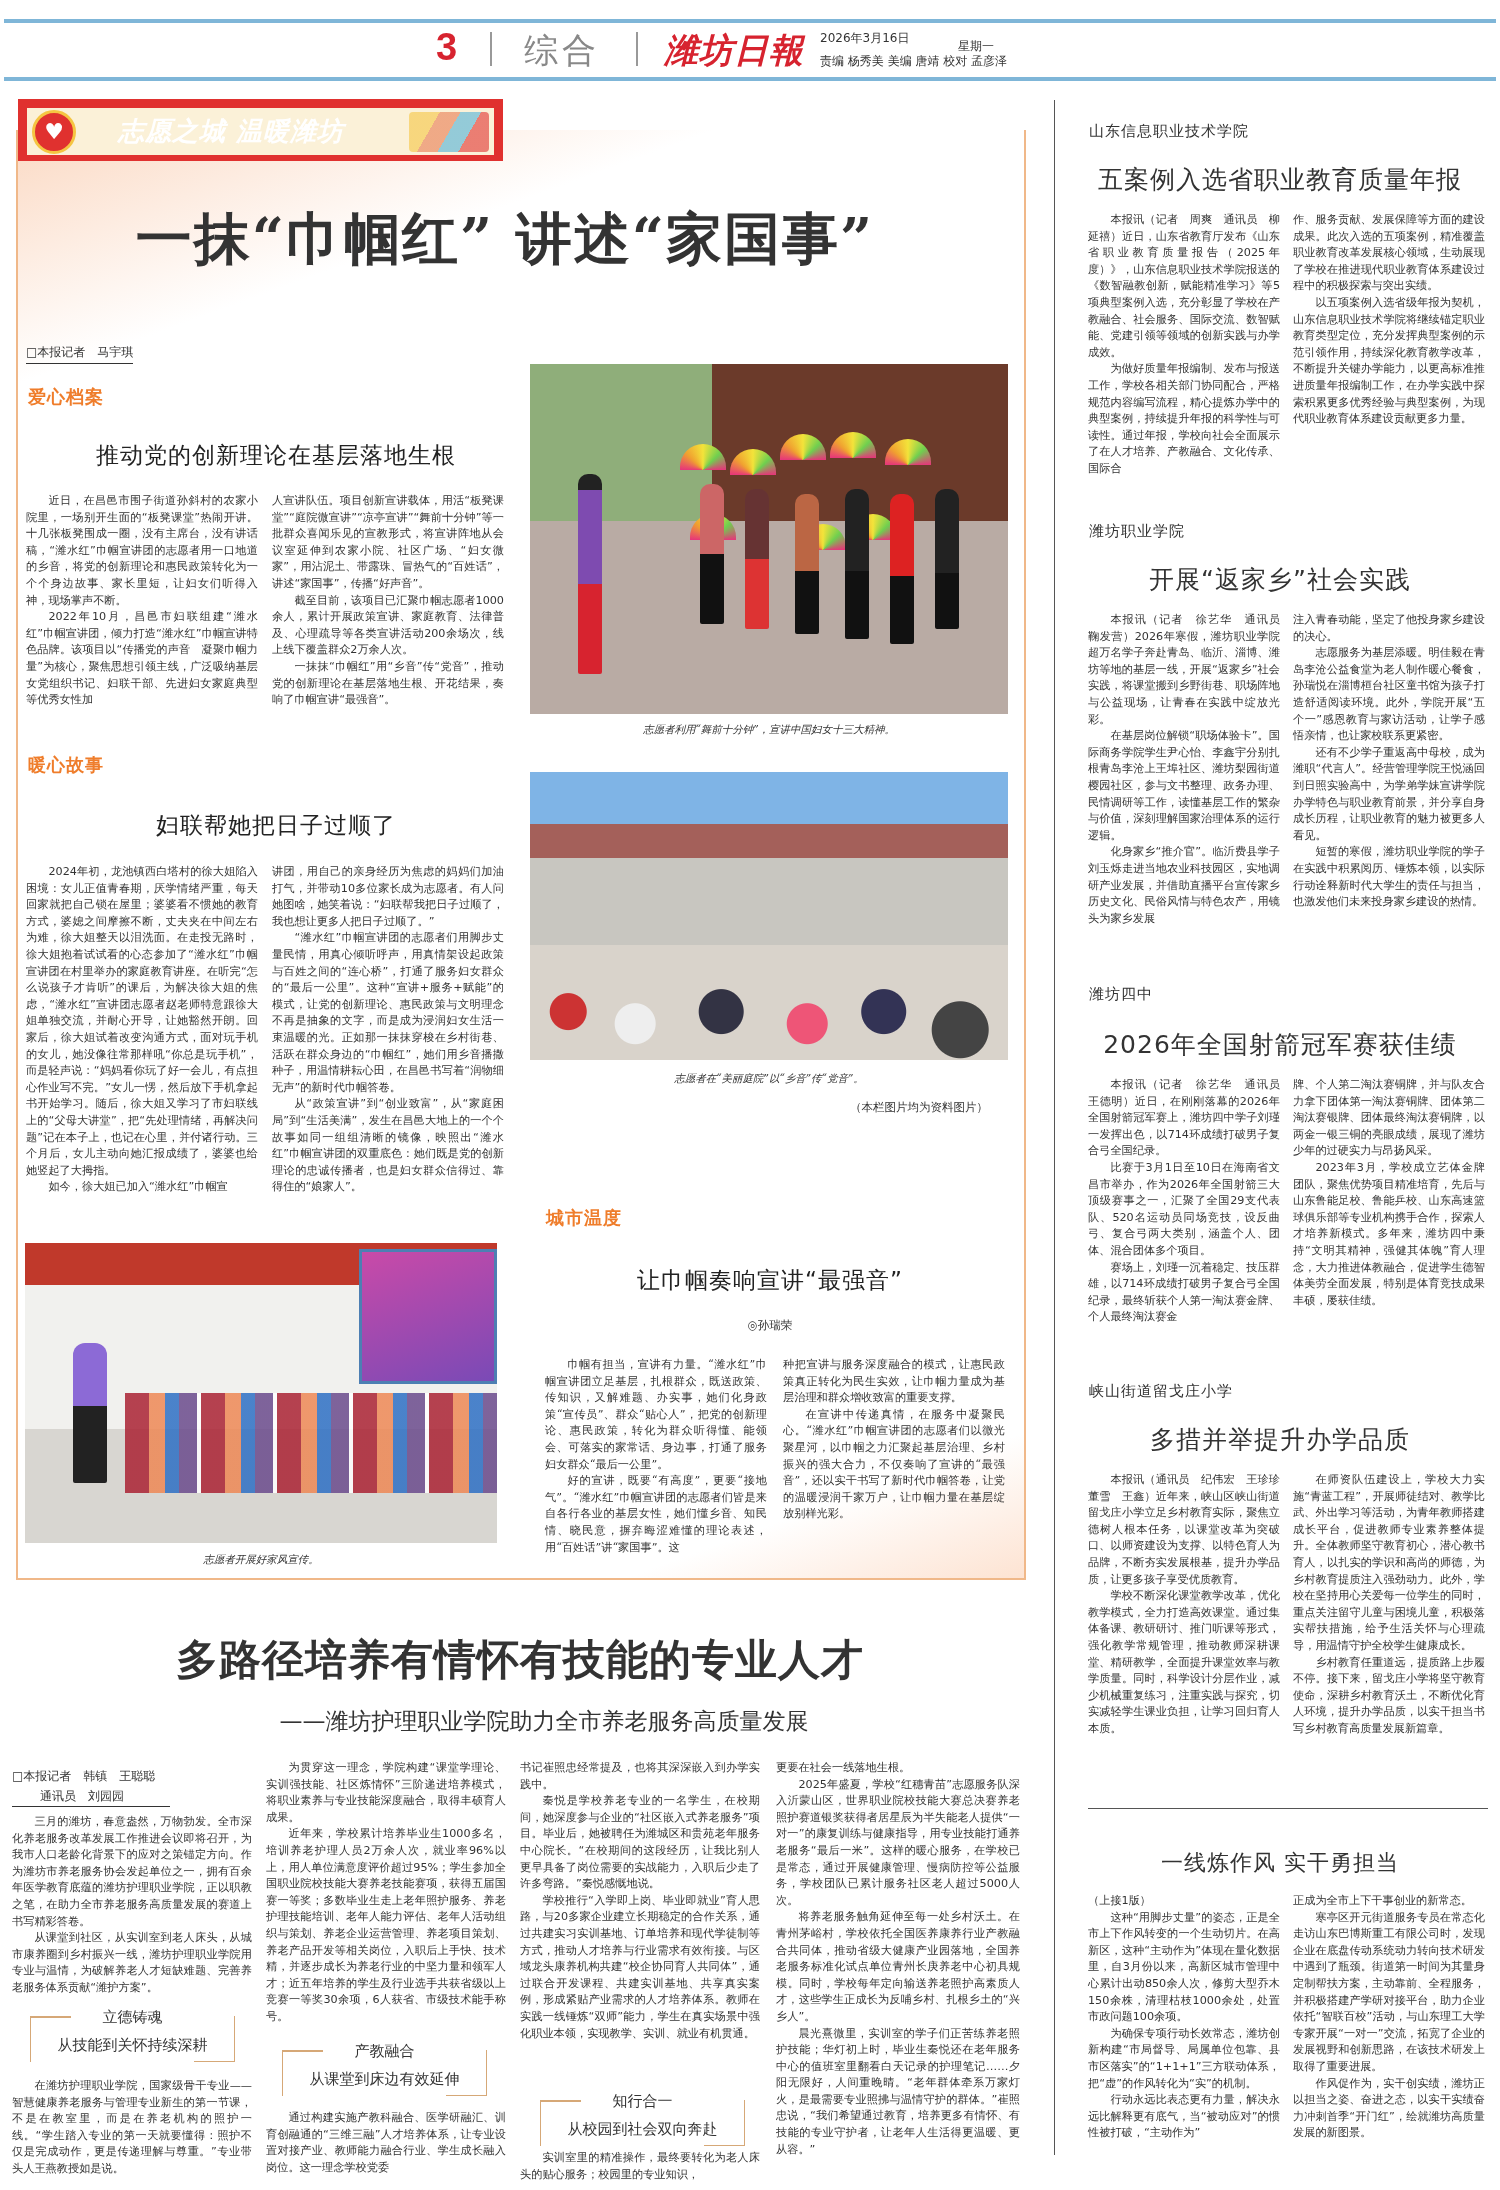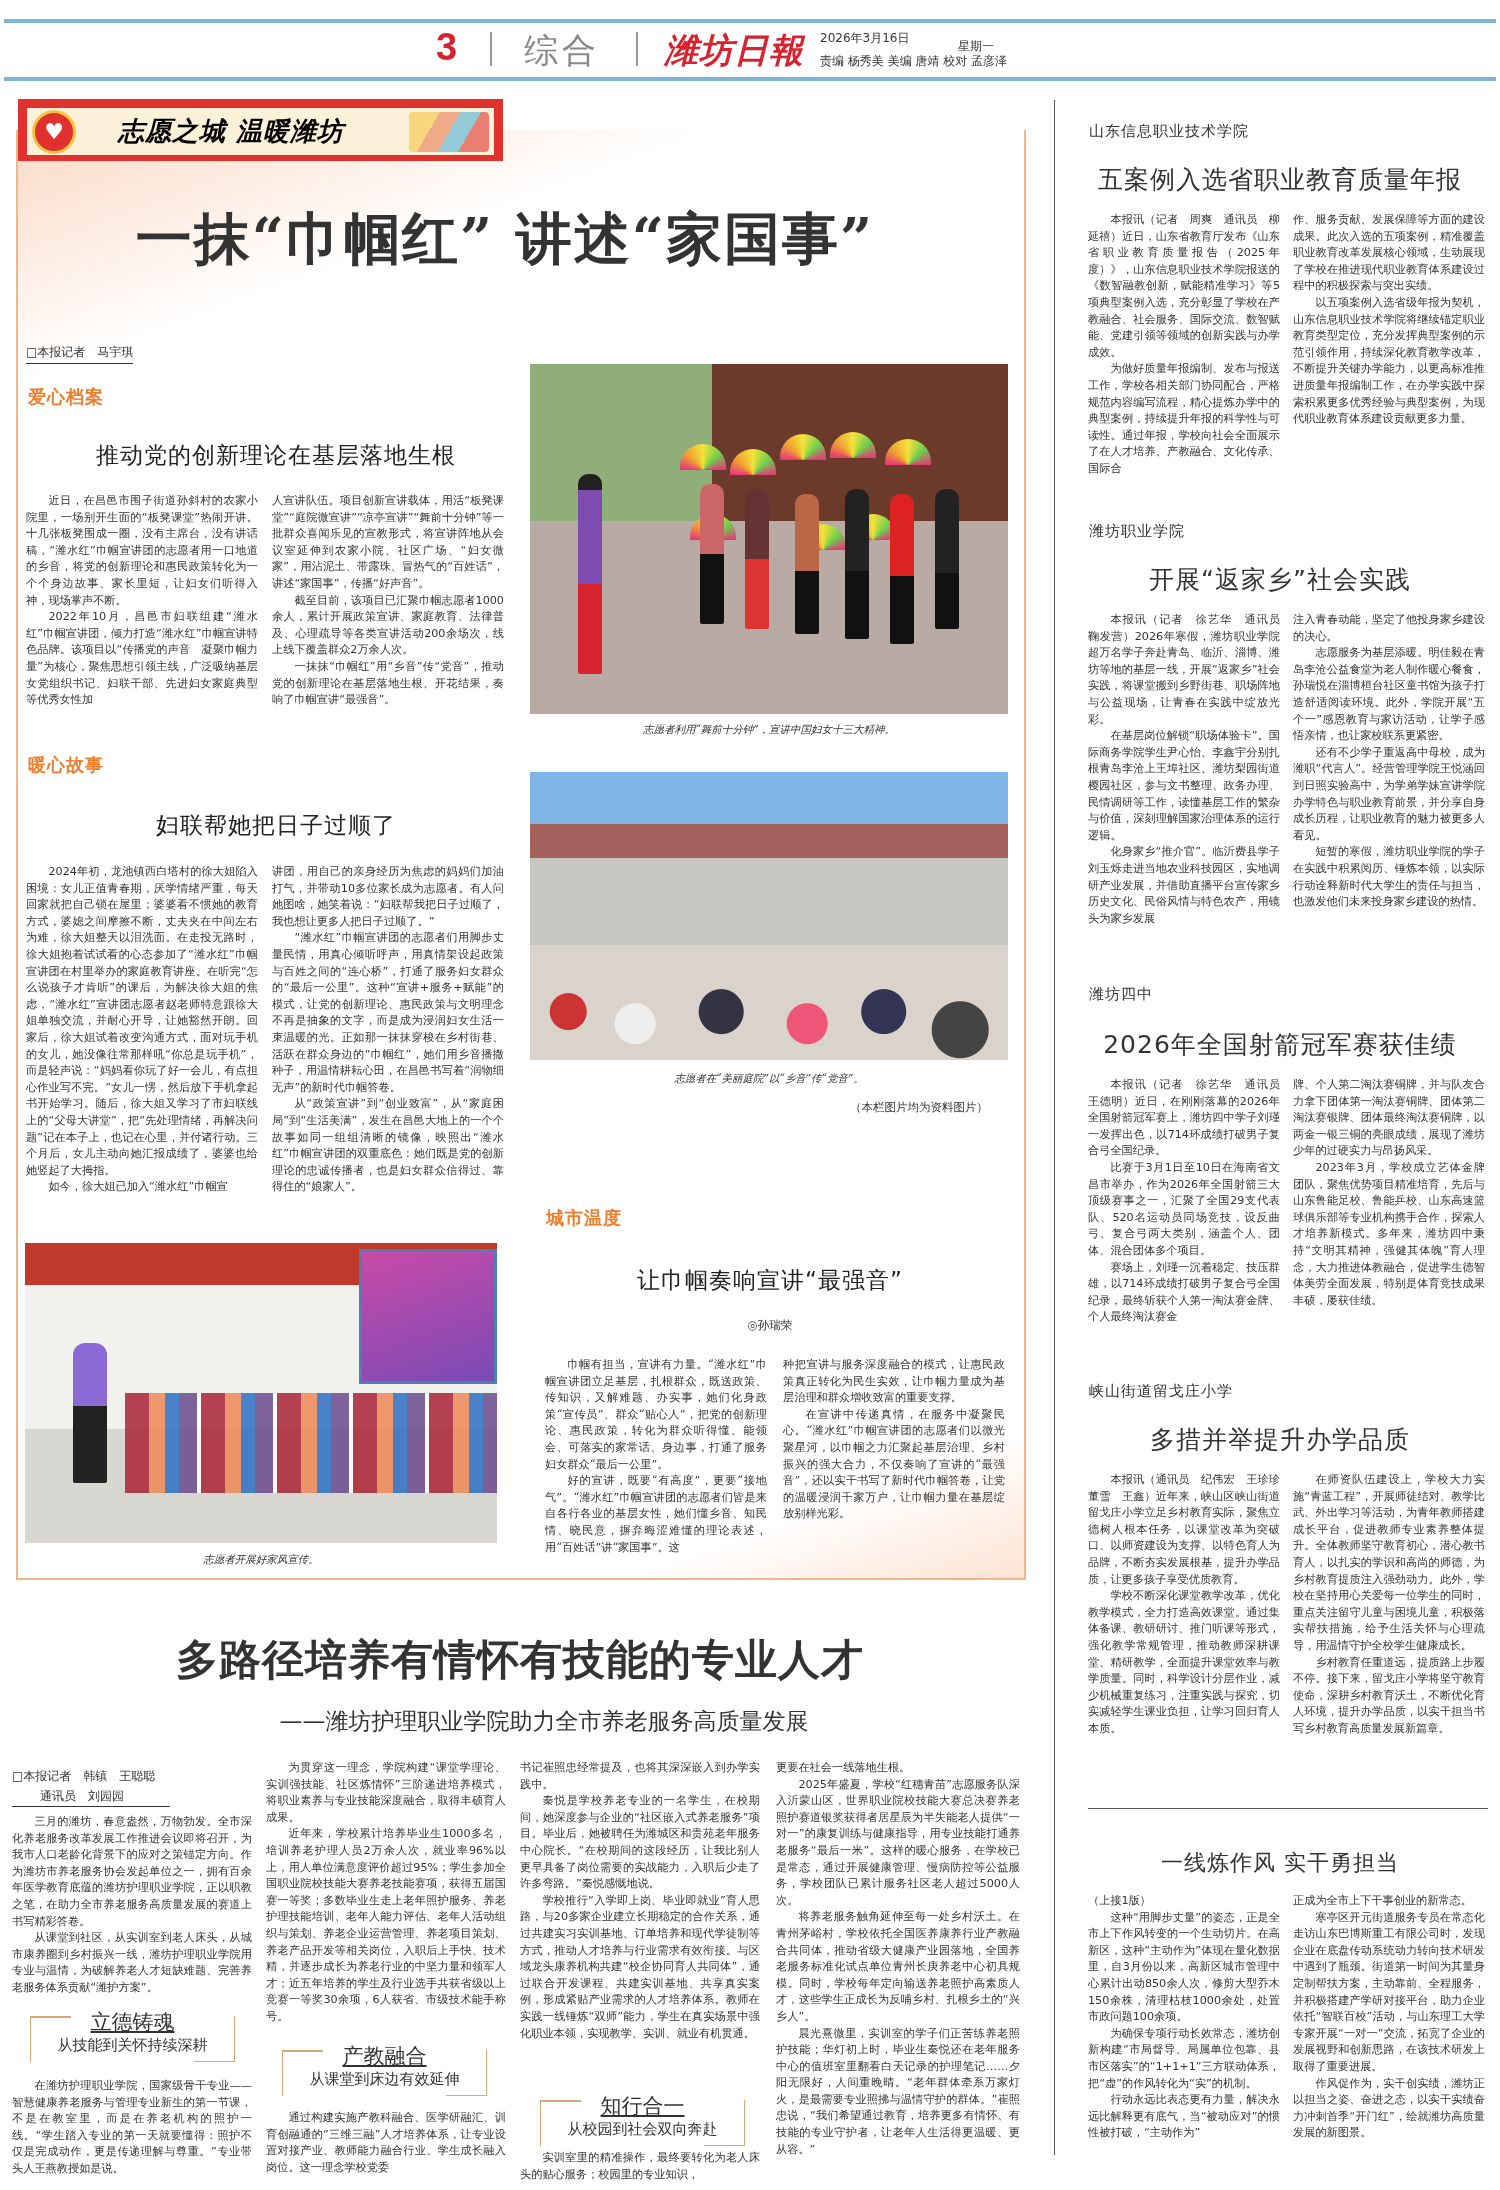--- a/index.html
+++ b/index.html
@@ -18,21 +18,21 @@
   .mast .date { position: absolute; left: 820px; top: 4px; font-size: 12px; color: #333; }
   .mast .weekday { position: absolute; left: 958px; top: 12px; font-size: 12px; color: #333; }
   .mast .editors { position: absolute; left: 820px; top: 27px; font-size: 12px; color: #333; }
 
   
   .feature { position: absolute; left: 16px; top: 130px; width: 1010px; height: 1450px; border: 2px solid #f0b889; border-top: none;
     background: linear-gradient(160deg, #fbd9c3 0%, #fff 14%, #fff 92%, #fde3d2 100%); }
   .banner { position: absolute; left: 18px; top: 99px; width: 485px; height: 62px; background: #e0312f; border-top: 3px double #e0312f; }
   .banner .inner { position: absolute; left: 9px; top: 6px; right: 9px; bottom: 6px; background: #fbf1d8; }
   .banner .heart { position: absolute; left: 14px; top: 8px; width: 44px; height: 44px; border-radius: 50%; background: #e0312f; border: 3px solid #f5c542; color: #fff; font-size: 22px; text-align: center; line-height: 38px; }
-  .banner .title { position: absolute; left: 100px; top: 12px; font: italic bold 26px "DejaVu Sans", sans-serif; color: #000000; letter-spacing: 1px; }
+  .banner .title { position: absolute; left: 100px; top: 12px; font: italic bold 26px "DejaVu Sans", sans-serif; color: #ffffff; letter-spacing: 1px; }
   .banner .deco { position: absolute; right: 14px; top: 10px; width: 80px; height: 40px; background: linear-gradient(120deg, #f5c542 0 30%, #e87a50 30% 50%, #4fb1d8 50% 70%, #e0312f 70%); opacity: .6; border-radius: 4px; }
 
   .big-title { position: absolute; left: 0; width: 1010px; top: 202px; text-align: center; font: bold 56px "DejaVu Serif", serif; color: #333; letter-spacing: 2px; }
   .byline-main { position: absolute; left: 26px; top: 344px; font-size: 12px; color: #333; border-bottom: 1px solid #333; padding-bottom: 2px; }
   .kicker { position: absolute; font: bold 18px "DejaVu Sans", sans-serif; color: #ef7d2b; letter-spacing: 1px; }
   .sub-head { position: absolute; text-align: center; font-size: 23px; color: #222; letter-spacing: 1px; }
 
   .col-text { position: absolute; font-size: 11.2px; line-height: 16.6px; color: #333; text-align: justify; }
   .col-text p { text-indent: 2em; }
   .col-text p.noindent { text-indent: 0; }
@@ -75,21 +75,21 @@
   .hr { position: absolute; left: 1088px; width: 400px; height: 1px; background: #555; }
 
   
   .bot-title { position: absolute; left: 0; width: 1040px; top: 1632px; text-align: center; font: bold 42px "DejaVu Serif", serif; color: #333; letter-spacing: 1px; }
   .bot-sub { position: absolute; left: 0; width: 1040px; top: 1706px; text-align: center; font-size: 23px; color: #333; padding-left: 48px; }
   .bot-byline { position: absolute; left: 12px; top: 1766px; font-size: 12px; color: #333; line-height: 20px; width: 158px; border-bottom: 1px solid #333; }
   .bracket { position: absolute; width: 205px; height: 46px; border: 1.5px solid #d6a877; border-top: none; border-bottom: none; }
   .bracket:before, .bracket:after { content: ""; position: absolute; width: 40px; height: 1.5px; background: #d6a877; }
   .bracket:before { left: 0; top: 0; }
   .bracket:after { right: 0; bottom: 0; }
-  .bracket .b1 { position: absolute; left: 0; width: 100%; top: -8px; text-align: center; font-size: 21px; color: #333; text-decoration: underline; }
+  .bracket .b1 { position: absolute; left: 0; width: 100%; top: -8px; text-align: center; font-size: 15px; color: #333; }
   .bracket .b2 { position: absolute; left: 0; width: 100%; top: 20px; text-align: center; font-size: 15px; color: #333; }
 </style>
 </head>
 <body>
 
 <div class="page">
 
   <div class="rule-top"></div>
   <div class="mast">
     <span class="pageno">3</span>

